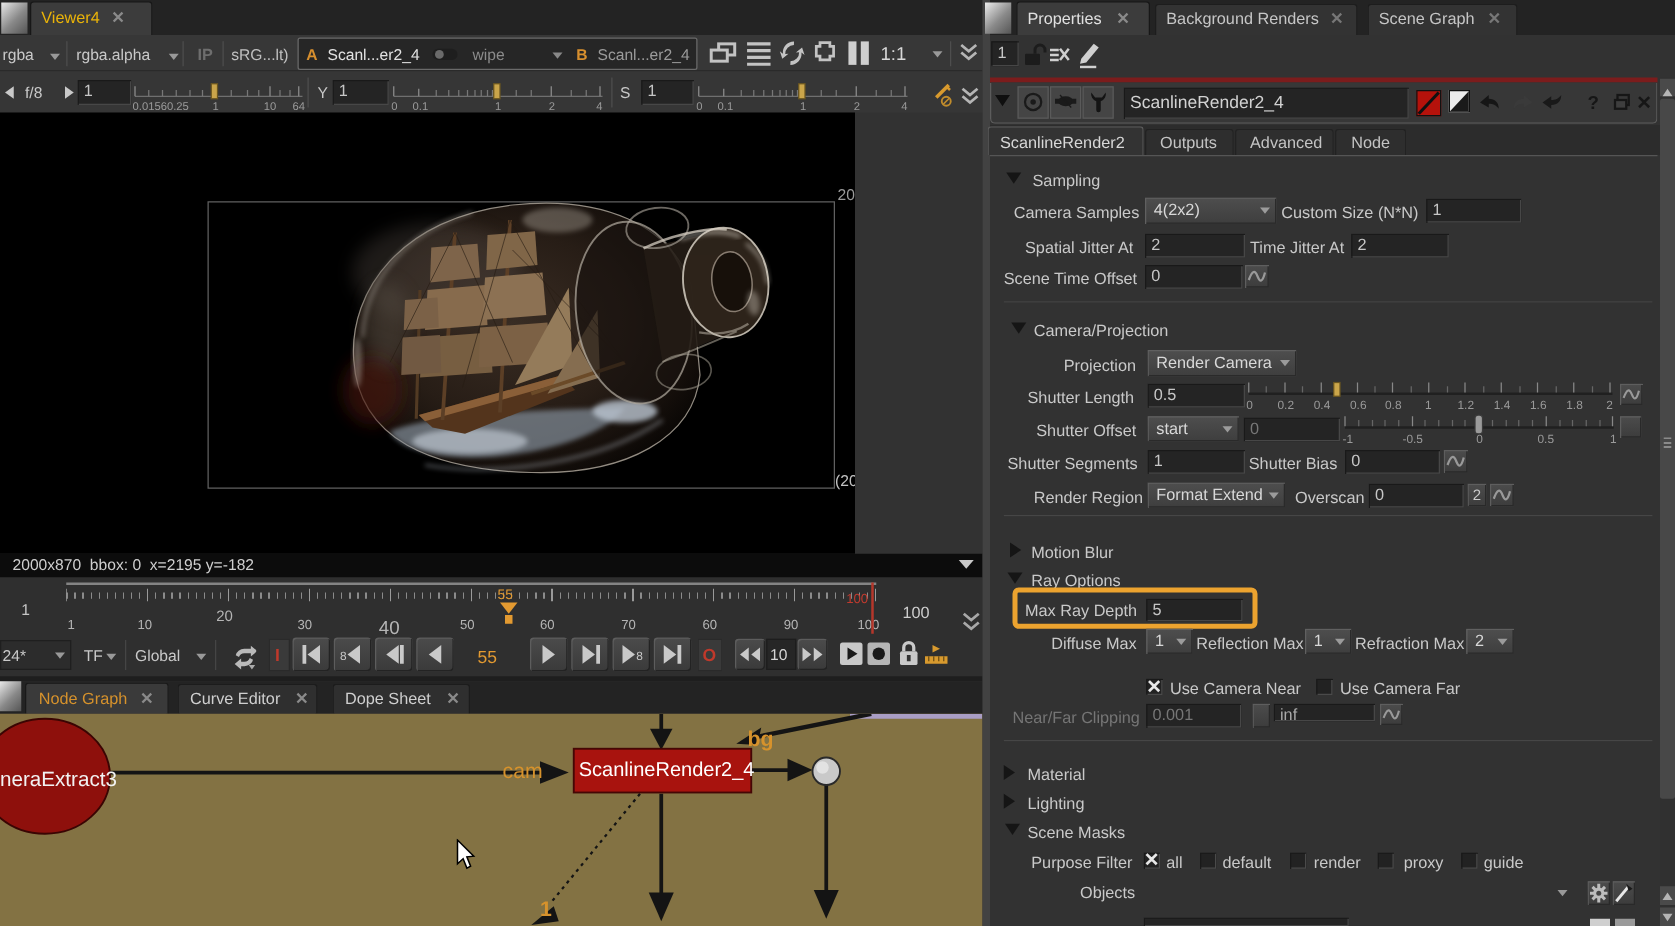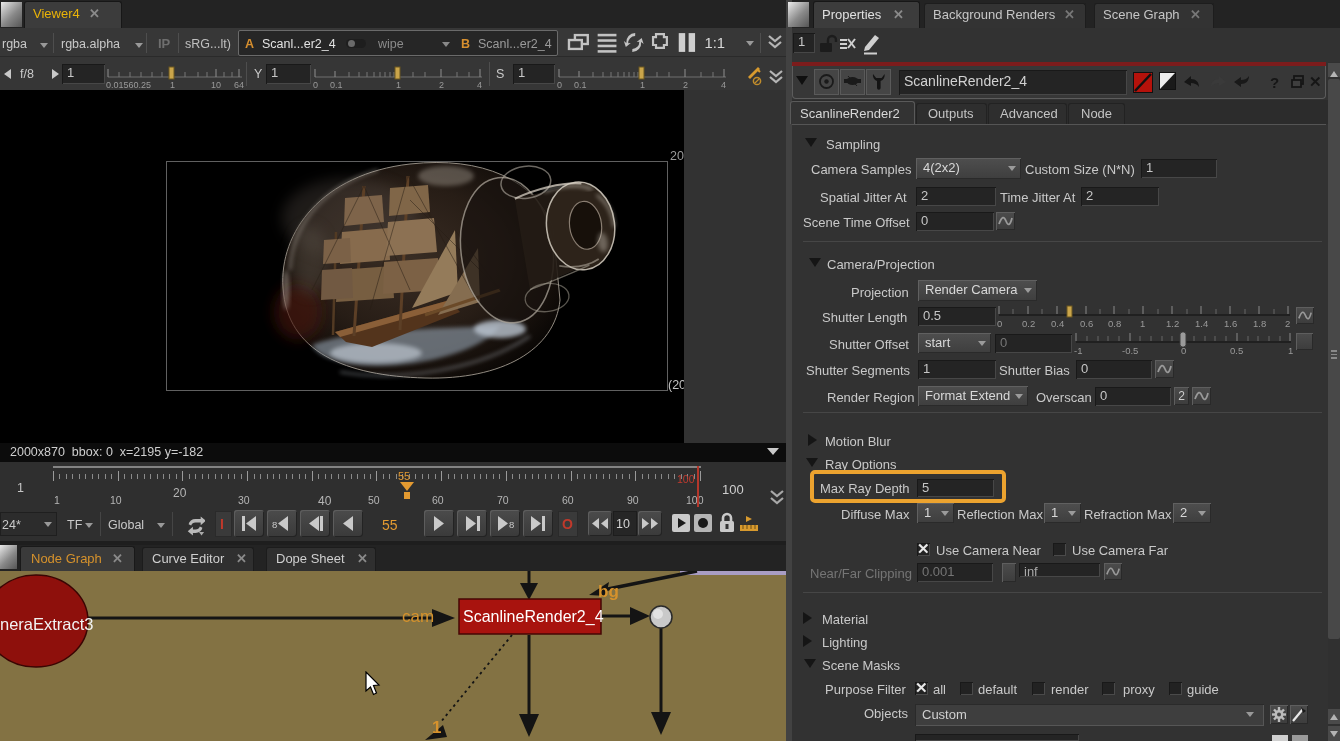--- a/index.html
+++ b/index.html
@@ -279,21 +279,21 @@
 
 <div class="abs" style="left:0;top:462px;width:786px;height:46px;background:#2f2f2f"></div>
 <div class="abs" style="left:53px;top:466px;width:648px;height:2px;background:#848484"></div>
 <div class="abs" style="left:53px;top:474px;width:648px;height:5px;background:repeating-linear-gradient(90deg,#8b8b8b 0px,#8b8b8b 1px,transparent 1px,transparent 6.47px)"></div>
 <div class="abs" style="left:53px;top:471px;width:648px;height:10px;background:repeating-linear-gradient(90deg,#9a9a9a 0px,#9a9a9a 1px,transparent 1px,transparent 64.7px)"></div>
 <div class="lbl" style="left:17px;top:481px;font-size:12.5px;color:#c6c6c6">1</div>
 <div class="tick-lbl" style="left:54px;top:494px;font-size:10.5px;color:#b5b5b5">1</div>
 <div class="tick-lbl" style="left:110px;top:494px;font-size:10.5px;color:#b5b5b5">10</div>
 <div class="tick-lbl" style="left:173px;top:486px;font-size:12px;color:#b5b5b5">20</div>
 <div class="tick-lbl" style="left:238px;top:494px;font-size:10.5px;color:#b5b5b5">30</div>
-<div class="tick-lbl" style="left:318px;top:494px;font-size:12px;color:#b5b5b5">40</div>
+<div class="tick-lbl" style="left:303px;top:494px;font-size:15px;color:#b5b5b5">40</div>
 <div class="tick-lbl" style="left:368px;top:494px;font-size:10.5px;color:#b5b5b5">50</div>
 <div class="tick-lbl" style="left:432px;top:494px;font-size:10.5px;color:#b5b5b5">60</div>
 <div class="tick-lbl" style="left:497px;top:494px;font-size:10.5px;color:#b5b5b5">70</div>
 <div class="tick-lbl" style="left:562px;top:494px;font-size:10.5px;color:#b5b5b5">60</div>
 <div class="tick-lbl" style="left:627px;top:494px;font-size:10.5px;color:#b5b5b5">90</div>
 <div class="tick-lbl" style="left:686px;top:494px;font-size:10.5px;color:#b5b5b5">100</div>
 <div class="tick-lbl" style="left:398px;top:470px;font-size:11px;color:#e39a31">55</div>
 <svg class="abs" style="left:398px;top:481px" width="18" height="22" viewBox="0 0 18 22">
       <polygon points="2,1 16,1 9,10" fill="#e39a31"></polygon>
       <rect x="6" y="11" width="6" height="7" fill="#e39a31"></rect>
@@ -725,21 +725,20 @@
 <div class="lbl" style="left:933px;top:682px">all</div>
 <div class="chk" style="left:960px;top:682px"></div>
 <div class="lbl" style="left:978px;top:682px">default</div>
 <div class="chk" style="left:1032px;top:682px"></div>
 <div class="lbl" style="left:1051px;top:682px">render</div>
 <div class="chk" style="left:1102px;top:682px"></div>
 <div class="lbl" style="left:1123px;top:682px">proxy</div>
 <div class="chk" style="left:1169px;top:682px"></div>
 <div class="lbl" style="left:1187px;top:682px">guide</div>
 <div class="lbl" style="left:864px;top:706px">Objects</div>
-<div class="abs" style="left:915px;top:704px;width:349px;height:22px;background:#3e3e3e;box-shadow:inset 1px 1px 0 #2a2a2a,inset -1px -1px 0 #565656;color:#d0d0d0;font-size:13px;line-height:21px;padding-left:7px">Custom</div>
 <div class="abs" style="left:1246px;top:712px;width:0;height:0;border-left:4.5px solid transparent;border-right:4.5px solid transparent;border-top:5.5px solid #999"></div>
 <div class="cbtn" style="left:1270px;top:705px;width:18px;height:19px"><svg width="18" height="19" viewBox="0 0 18 19">
         <g fill="#bdbdbd">
           <circle cx="9" cy="9.5" r="4.5"></circle>
           <g stroke="#bdbdbd" stroke-width="2.4">
             <line x1="9" y1="2" x2="9" y2="17"></line>
             <line x1="2" y1="9.5" x2="16" y2="9.5"></line>
             <line x1="4" y1="4.5" x2="14" y2="14.5"></line>
             <line x1="14" y1="4.5" x2="4" y2="14.5"></line>
           </g>

